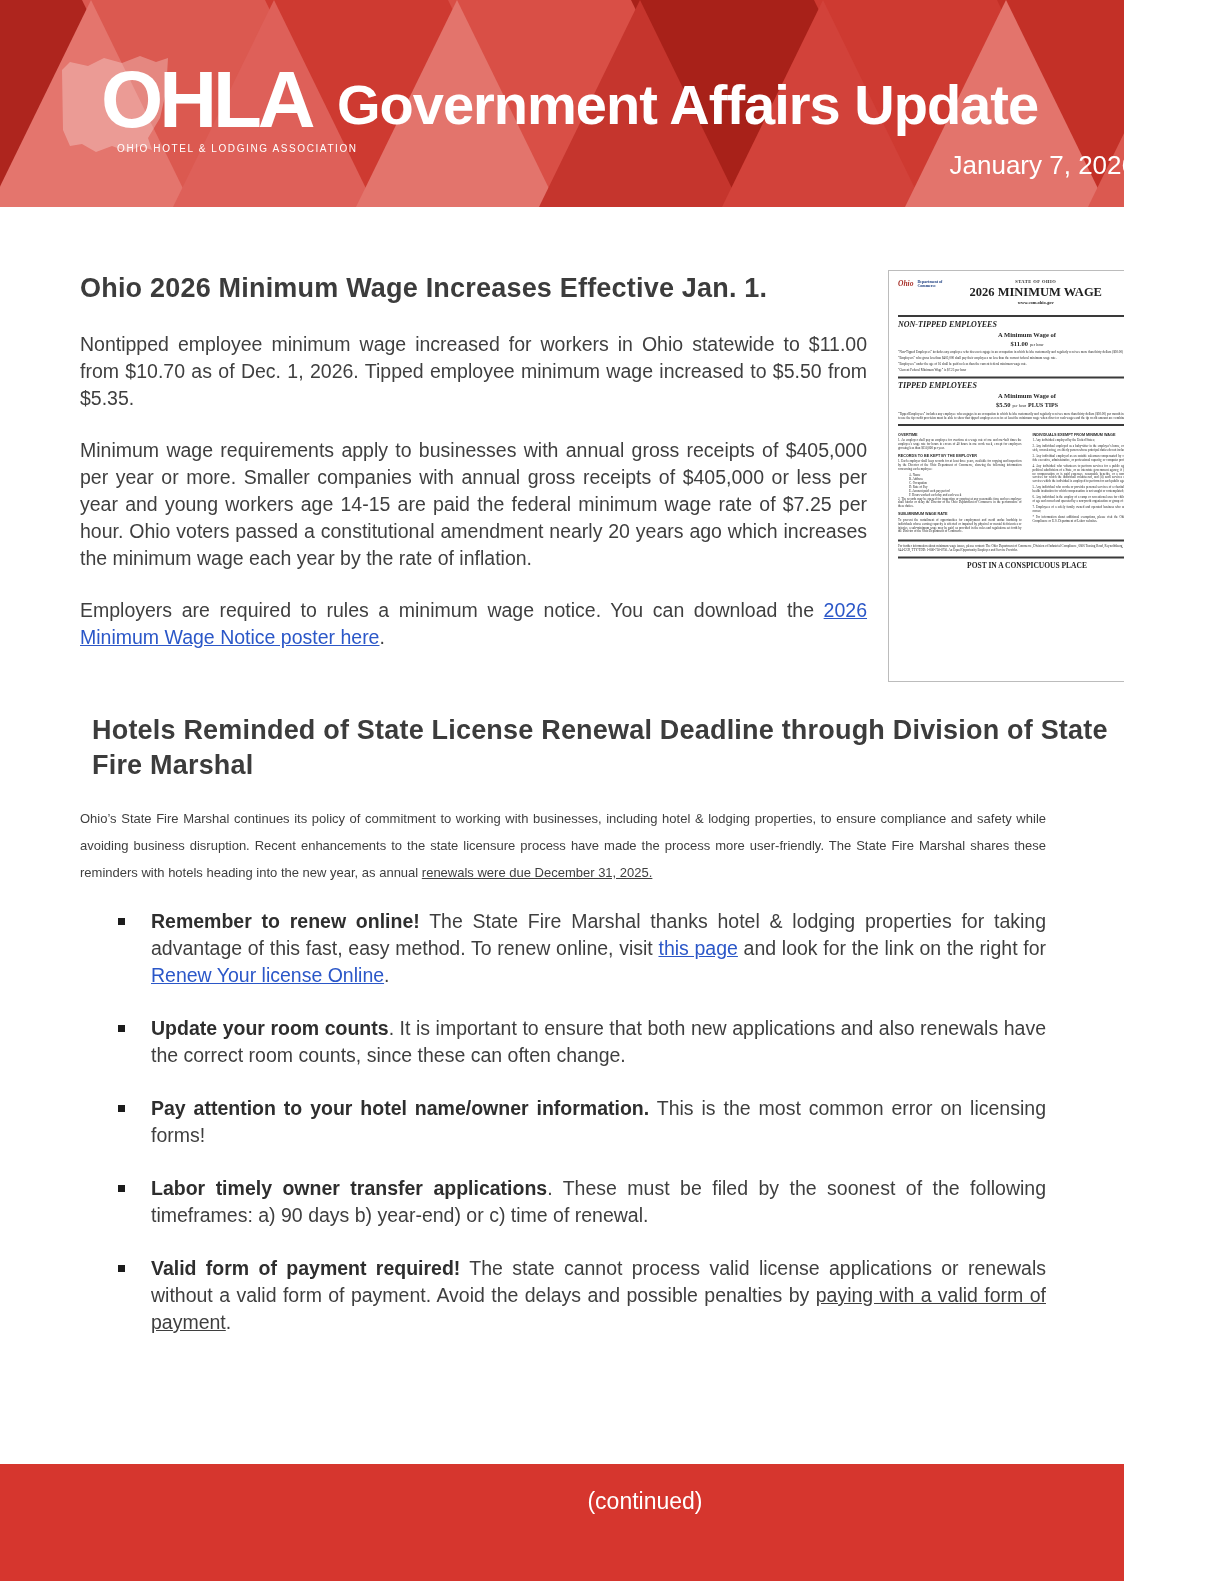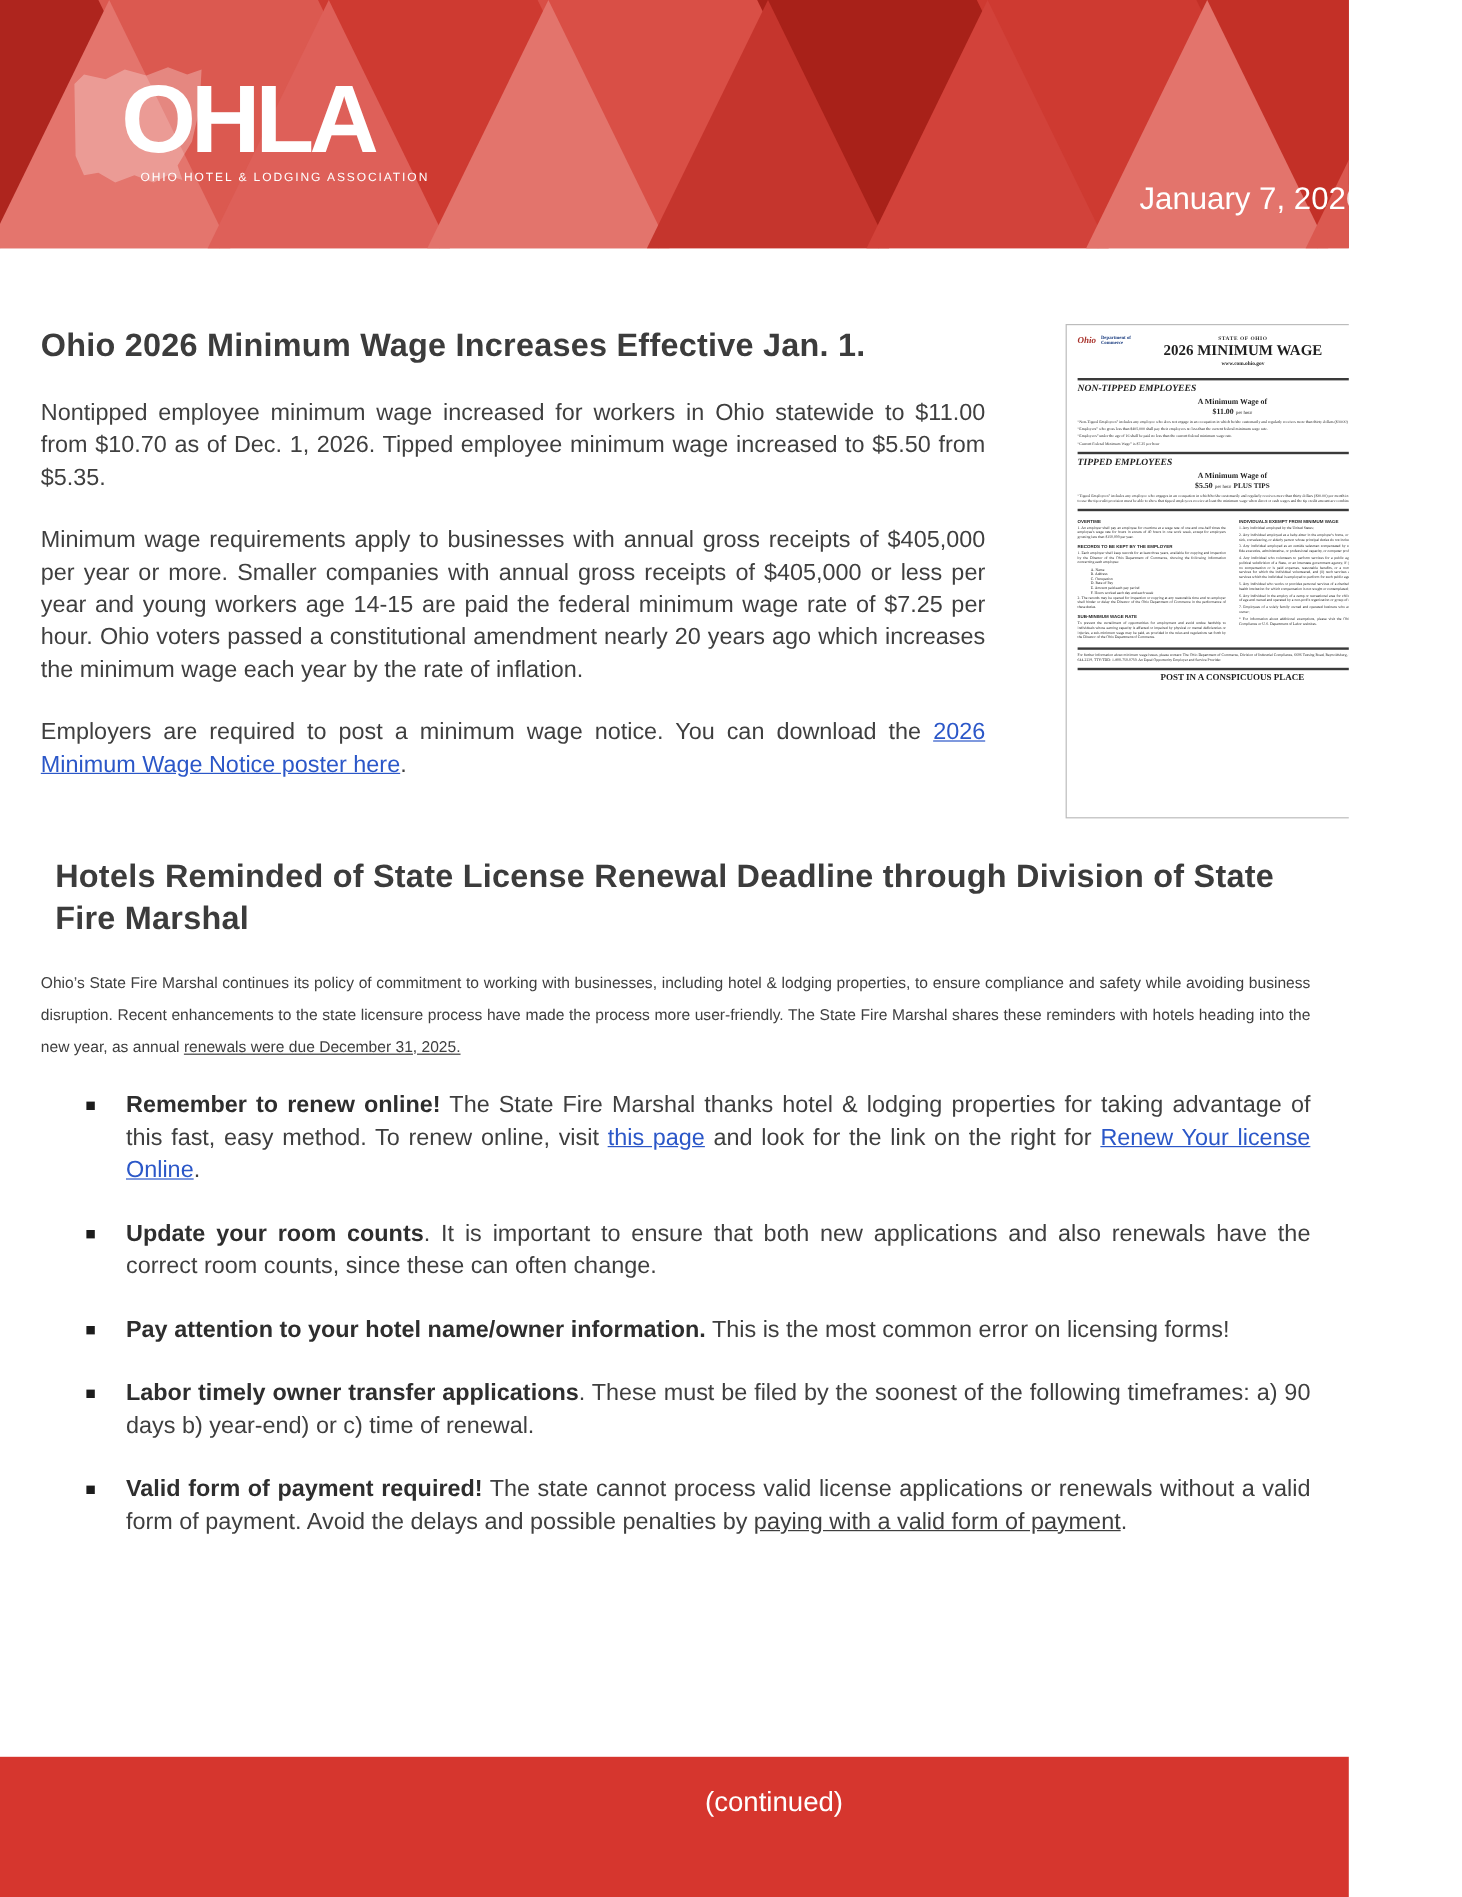--- a/index.html
+++ b/index.html
@@ -11,21 +11,21 @@
   .hdr svg{position:absolute;top:0;left:0;}
   .logo-ohla{position:absolute;left:101px;top:60px;color:#fff;font-size:80px;font-weight:bold;
              letter-spacing:-4px;line-height:1;}
   .logo-tag{position:absolute;left:117px;top:143px;color:#fff;font-size:10px;letter-spacing:1.6px;
             white-space:nowrap;}
   .hdr-title{position:absolute;left:337px;top:72px;color:#fff;font-size:56px;font-weight:bold;
              letter-spacing:-1px;white-space:nowrap;}
   .hdr-date{position:absolute;top:150px;right:82px;color:#fff;font-size:26px;}
 
   
-  .main{position:absolute;top:207px;left:0;right:0;padding:0 32px;}
+  .main{position:absolute;top:207px;left:0;right:0;padding:0 78px;}
   .h1{margin:65px 0 0 2px;font-size:27px;line-height:33px;font-weight:bold;color:#3c3c3c;
       letter-spacing:.2px;}
   .a1p{width:787px;margin:25px 0 0 2px;font-size:19.5px;line-height:27px;text-align:justify;}
   .a1p.first{margin-top:26px;}
   .h2{margin:62px 0 0 14px;width:1045px;font-size:27px;line-height:35px;font-weight:bold;
       color:#3c3c3c;letter-spacing:.2px;}
   .intro{margin:22px 0 0 2px;font-size:13px;line-height:27px;text-align:justify;}
   .bullets{margin-top:22px;}
   .bullet{display:flex;margin-bottom:26px;}
   .bullet-marker{flex:none;width:7px;height:7px;background:#1c1c1c;margin:10px 0 0 40px;}
@@ -96,29 +96,30 @@
       <polygon points="356,207 558,207 457,0" fill="#E3746C"></polygon>
       <polygon points="539,207 741,207 640,0" fill="#C5352D"></polygon>
       <polygon points="722,207 924,207 823,0" fill="#D2423A"></polygon>
       <polygon points="905,207 1107,207 1006,0" fill="#E3746C"></polygon>
       <polygon points="1088,207 1290,207 1189,0" fill="#DB5950"></polygon>
 
       <path d="M62,70 L70,62 L88,66 L104,58 L122,63 L140,56 L156,62 L168,58 L166,92 L160,118 L148,138 L152,150 L140,146 L128,152 L112,146 L96,152 L82,144 L70,146 L63,130 Z" fill="#ffffff" opacity="0.28"></path>
     </svg>
     <div class="logo-ohla">OHLA</div>
     <div class="logo-tag">OHIO HOTEL &amp; LODGING ASSOCIATION</div>
+    <div class="hdr-title">Government Affairs Update</div>
     <div class="hdr-date">January 7, 2026</div>
   </div>
 
   <div class="main">
 
     <div class="h1">Ohio 2026 Minimum Wage Increases Effective Jan. 1.</div>
     <p class="a1p first">Nontipped employee minimum wage increased for workers in Ohio statewide to $11.00 from $10.70 as of Dec. 1, 2026. Tipped employee minimum wage increased to $5.50 from $5.35.</p>
     <p class="a1p">Minimum wage requirements apply to businesses with annual gross receipts of $405,000 per year or more. Smaller companies with annual gross receipts of $405,000 or less per year and young workers age 14-15 are paid the federal minimum wage rate of $7.25 per hour. Ohio voters passed a constitutional amendment nearly 20 years ago which increases the minimum wage each year by the rate of inflation.</p>
-    <p class="a1p"><span class="seg-r">Employers are required to post a minimum wage notice. You can download the </span><span class="seg-l">2026 Minimum Wage Notice poster here</span><span class="seg-r">.</span></p>
+    <p class="a1p"><span class="seg-r">Employers are required to rules a minimum wage notice. You can download the </span><span class="seg-l">2026 Minimum Wage Notice poster here</span><span class="seg-r">.</span></p>
 
     <div class="poster">
       <div class="poster-inner">
         <div class="p-top">
           <div class="p-agency">
             <span class="scr">Ohio</span>
             <span class="dep">Department of Commerce</span>
           </div>
           <div class="p-center">
             <div class="p-state">STATE OF OHIO</div>

